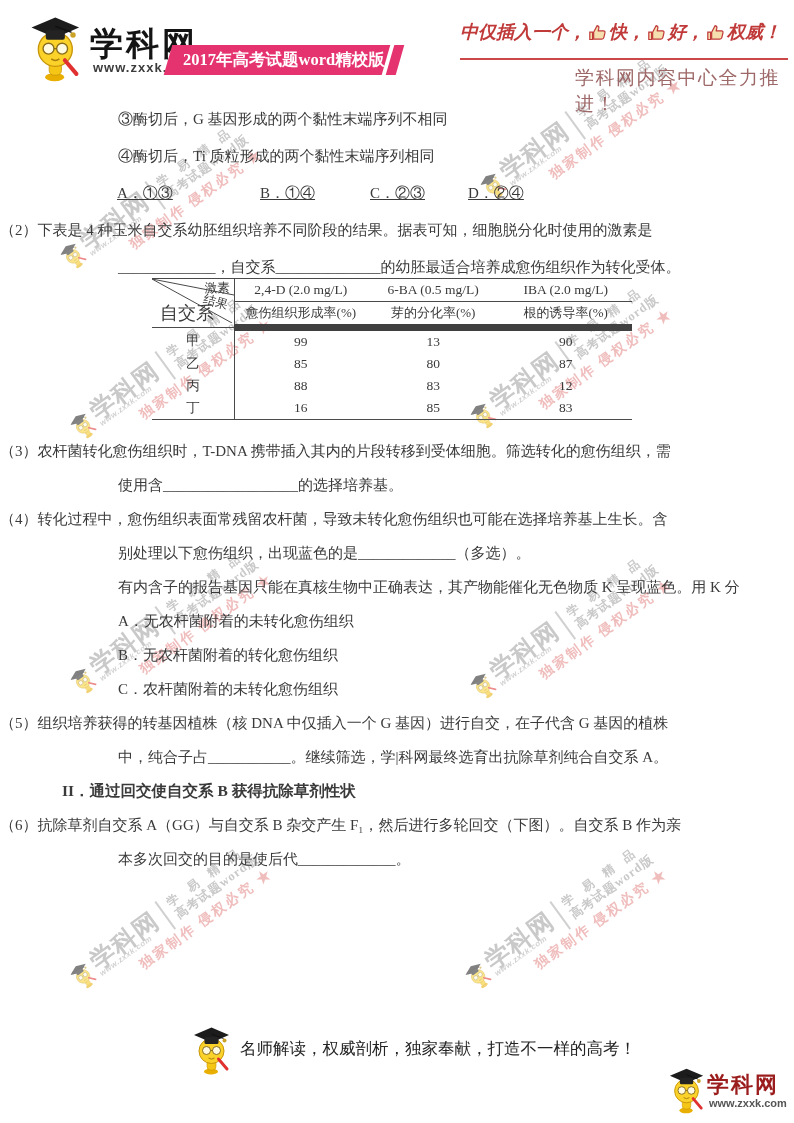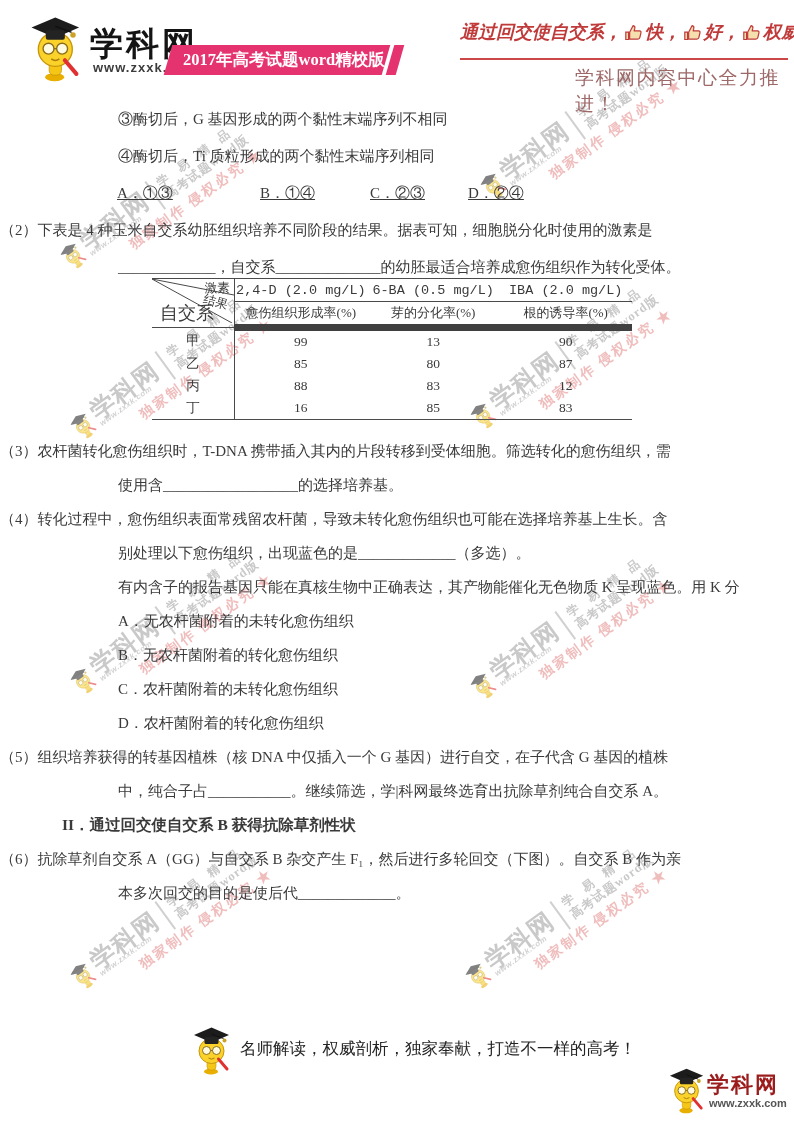--- a/index.html
+++ b/index.html
@@ -52,21 +52,21 @@
   .ch-a{left:117px;} .ch-b{left:260px;} .ch-c{left:370px;} .ch-d{left:468px;}
 
   
   .twrap{margin:-8px 0 14px 152px;}
   table.qtable{border-collapse:collapse;width:480px;table-layout:fixed;
                border-top:1.4px solid #4a4a4a;border-bottom:1.4px solid #4a4a4a;}
   .qtable th,.qtable td{font-weight:normal;padding:0;height:22px;text-align:center;
                         font-size:13.5px;color:#3a3a3a;}
   .qtable col.c0{width:82px;} .qtable col.cd{width:132px;}
   th.corner{border-right:1px solid #4a4a4a;border-bottom:1px solid #4a4a4a;position:relative;height:44px;}
-  th.hcell{border-bottom:1px solid #4a4a4a;font-family:Liberation Mono, monospace;}
+  th.hcell{border-bottom:1px solid #4a4a4a;}
   th.mcell{border-bottom:7px solid #404040;font-size:13px;}
   td.rowhead{border-right:1px solid #4a4a4a;}
   .corner svg{position:absolute;left:0;top:0;width:82px;height:44px;}
   .c-hormone{position:absolute;top:1px;right:4px;font-size:12.5px;}
   .c-result{position:absolute;top:15px;right:6px;font-size:12.5px;transform:rotate(16deg);}
   .c-line{position:absolute;bottom:2px;left:8px;font-size:18px;}
 
   
   .footer-mascot{position:absolute;left:192px;top:1024px;width:40px;height:52px;z-index:3;}
   .footer-mascot svg{width:100%;height:100%;}
@@ -316,21 +316,21 @@
     <circle cx="32.5" cy="15.5" r="2" fill="#c9a227"></circle>
     <line x1="26.5" y1="34" x2="35" y2="44" stroke="#e03030" stroke-width="3" stroke-linecap="round"></line>
   </svg>
 </span>
     <span class="logo-name">学科网</span>
     <span class="logo-url">www.zxxk.com</span>
     <div class="banner">
       <span>2017年高考试题word精校版</span>
     </div>
     <div class="slogan">
-      <span>通过回交使自交系，</span>
+      <span>中仅插入一个，</span>
       <span class="thumb-slot">
   <svg viewBox="0 0 24 24" xmlns="http://www.w3.org/2000/svg">
     <path d="M3.2 11.5 h3.2 V20 H3.2 z" fill="#f6dfae" stroke="#c03a3a" stroke-width="1.4"></path>
     <path d="M7.6 19.6 V11.8 L11.6 4 q2.4 .5 1.9 3 l-.7 3.1 h6.1 q2 .3 1.6 2.2 l-1.2 5.3 q-.4 1.9 -2.3 1.9 z" fill="#f6dfae" stroke="#c03a3a" stroke-width="1.4" stroke-linejoin="round"></path>
   </svg>
 </span>
       <span>快，</span>
       <span class="thumb-slot">
   <svg viewBox="0 0 24 24" xmlns="http://www.w3.org/2000/svg">
     <path d="M3.2 11.5 h3.2 V20 H3.2 z" fill="#f6dfae" stroke="#c03a3a" stroke-width="1.4"></path>
@@ -422,21 +422,20 @@
 
     <div class="post">
       <div class="tline ind0">（3）农杆菌转化愈伤组织时，T-DNA 携带插入其内的片段转移到受体细胞。筛选转化的愈伤组织，需</div>
       <div class="tline ind1">使用含__________________的选择培养基。</div>
       <div class="tline ind0">（4）转化过程中，愈伤组织表面常残留农杆菌，导致未转化愈伤组织也可能在选择培养基上生长。含</div>
       <div class="tline ind1">别处理以下愈伤组织，出现蓝色的是_____________（多选）。</div>
       <div class="tline ind1">有内含子的报告基因只能在真核生物中正确表达，其产物能催化无色物质 K 呈现蓝色。用 K 分</div>
       <div class="tline ind1">A．无农杆菌附着的未转化愈伤组织</div>
       <div class="tline ind1">B．无农杆菌附着的转化愈伤组织</div>
       <div class="tline ind1">C．农杆菌附着的未转化愈伤组织</div>
-      <div class="tline ind1">D．农杆菌附着的转化愈伤组织</div>
       <div class="tline ind0">（5）组织培养获得的转基因植株（核 DNA 中仅插入一个 G 基因）进行自交，在子代含 G 基因的植株</div>
       <div class="tline ind1">中，纯合子占___________。继续筛选，学|科网最终选育出抗除草剂纯合自交系 A。</div>
       <div class="tline h2line">II．通过回交使自交系 B 获得抗除草剂性状</div>
       <div class="tline ind0">（6）抗除草剂自交系 A（GG）与自交系 B 杂交产生 F₁，然后进行多轮回交（下图）。自交系 B 作为亲</div>
       <div class="tline ind1">本多次回交的目的是使后代_____________。</div>
     </div>
   </div>
 
   <span class="footer-mascot mascot-slot">
   <svg viewBox="0 0 40 50" xmlns="http://www.w3.org/2000/svg">

